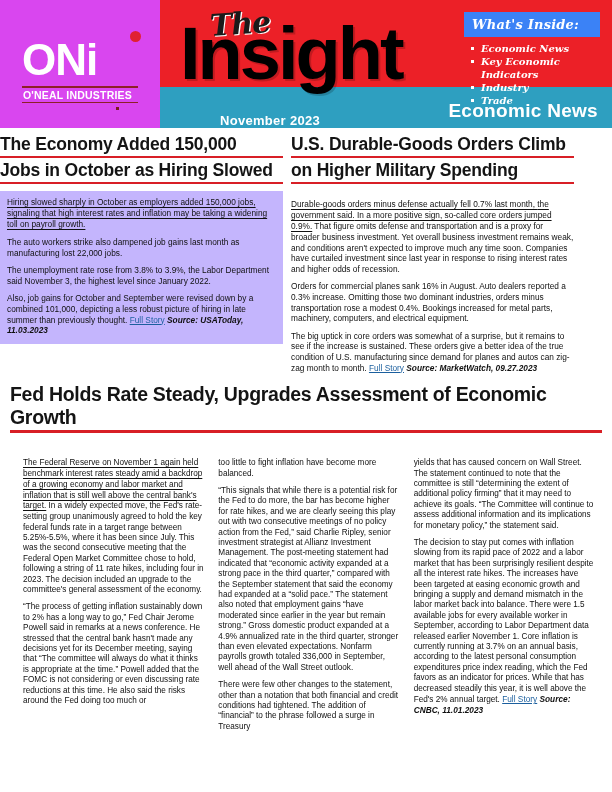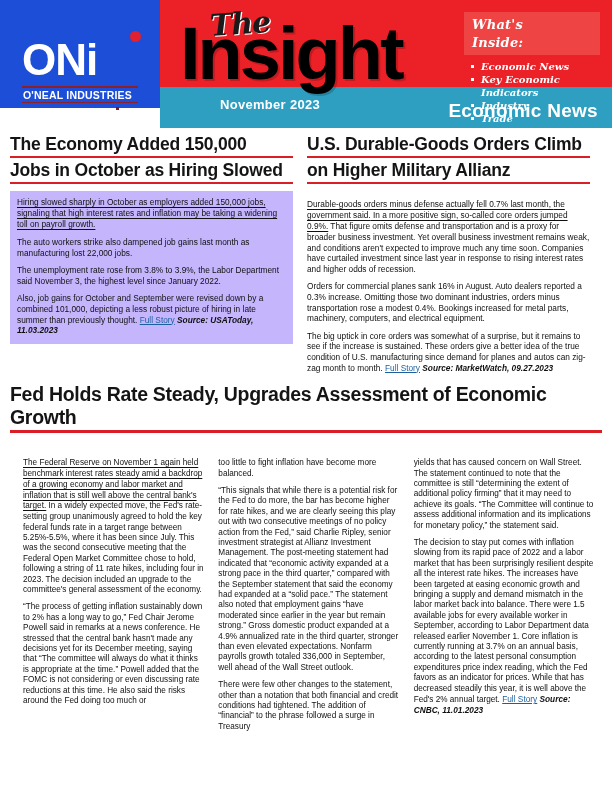--- a/index.html
+++ b/index.html
@@ -7,21 +7,21 @@
     width: 612px; height: 792px;
     background: #ffffff;
     font-family: "Liberation Sans", sans-serif;
     overflow: hidden;
   }
   .page { position: relative; width: 612px; height: 792px; background:#fff; }
 
   
   .masthead { position: relative; width: 612px; height: 128px; display: flex; }
   .logo-block {
-    width: 160px; height: 108px; background: #1d4ed8;
+    width: 160px; height: 128px; background: #d946ef;
     position: relative; flex: 0 0 160px;
   }
   .oni-wrap { position:absolute; left: 22px; top: 38px; width: 120px; }
   .oni-text {
     font-family: "Liberation Sans", sans-serif;
     font-weight: bold; font-size: 44px; letter-spacing: -1px;
     color: #ffffff; line-height: 44px; position: relative; display:inline-block;
   }
   .oni-dot {
     position: absolute; width: 11px; height: 11px; border-radius: 50%;
@@ -52,33 +52,33 @@
     z-index: 4;
   }
   .insight-word {
     position: absolute; left: 20px; top: 17px;
     font-family: "Liberation Sans", sans-serif; font-weight: bold;
     font-size: 74px; line-height: 74px; color: #000000;
     letter-spacing: -3px; z-index: 3;
     text-shadow: 2px 2px 0 rgba(0,0,0,0.18);
   }
   .month-label {
-    position: absolute; left: 60px; bottom: 16px;
+    position: absolute; left: 60px; bottom: 0;
     font-family: "Liberation Sans", sans-serif; font-weight: bold;
     font-size: 13px; color: #ffffff; letter-spacing: 0.3px; z-index: 6;
   }
   .section-label {
     position: absolute; right: 14px; bottom: 6px;
     font-family: "Liberation Sans", sans-serif; font-weight: bold;
     font-size: 19px; color: #ffffff; letter-spacing: 0.3px; z-index: 6;
   }
   .inside-box {
     position: absolute; right: 12px; top: 12px; width: 136px; z-index: 7;
   }
-  .inside-title-bar { background:#ef4444; padding: 3px 24px 4px 8px; }
+  .inside-title-bar { background:#3b82f6; padding: 3px 6px 4px 8px; }
   .inside-title {
     font-family: "DejaVu Serif", serif; font-style: italic; font-weight: bold;
     font-size: 13px; color: #ffffff; letter-spacing: 0.2px;
   }
   .inside-list { list-style: none; margin-top: 5px; padding-left: 6px; }
   .inside-list li {
     font-family: "DejaVu Serif", serif; font-style: italic; font-weight: bold;
     font-size: 10px; color: #ffffff; line-height: 13px;
     position: relative; padding-left: 11px;
   }
@@ -91,21 +91,21 @@
   .headline {
     font-family: "Liberation Sans", sans-serif;
     font-weight: bold; font-size: 17.5px; line-height: 21px;
     color: #141414; letter-spacing: -0.2px;
   }
   .headline .hl-line {
     display: block; border-bottom: 2.6px solid #d81f26; padding-bottom: 1px; margin-bottom: 2px;
   }
 
   
-  .top-cols { display: flex; padding: 6px 10px 0 10px; gap: 14px; }
+  .top-cols { display: flex; padding: 6px 10px 0 0; gap: 8px; }
   .col-half { width: 283px; }
 
   .lede-box {
     background: #c4b5fd; padding: 6px 7px 8px 7px; margin-top: 7px;
   }
   .plain-block { margin-top: 15px; }
   .body-text {
     font-family: "Liberation Sans", sans-serif;
     font-size: 8.3px; line-height: 10.6px; color: #101010;
     text-align: left;
@@ -191,21 +191,21 @@
         <p class="body-text"><span>Also, job gains for October and September were revised down by a combined 101,000, depicting a less robust picture of hiring in late summer than previously thought.</span>
           <a class="full-story" href="#">Full Story</a>
           <span class="source">Source: USAToday, 11.03.2023</span>
         </p>
       </div>
     </div>
 
     <div class="col-half">
       <div class="headline">
         <span class="hl-line">U.S. Durable-Goods Orders Climb</span>
-        <span class="hl-line">on Higher Military Allianz</span>
+        <span class="hl-line">on Higher Military Spending</span>
       </div>
 
       <div class="plain-block">
         <p class="body-text"><span class="lede">Durable-goods orders minus defense actually fell 0.7% last month, </span><span class="lede link-blue">the government said.</span><span class="lede"> In a more positive sign, so-called core orders jumped 0.9%.</span><span> That figure omits defense and transportation and is a proxy for broader business investment. Yet overall business investment remains weak, and conditions aren't expected to improve much any time soon. Companies have curtailed investment since last year in response to rising interest rates and higher odds of recession.</span></p>
         <p class="body-text">Orders for commercial planes sank 16% in August. Auto dealers reported a 0.3% increase. Omitting those two dominant industries, orders minus transportation rose a modest 0.4%. Bookings increased for metal parts, machinery, computers, and electrical equipment.</p>
         <p class="body-text"><span>The big uptick in core orders was somewhat of a surprise, but it remains to see if the increase is sustained. These orders give a better idea of the true condition of U.S. manufacturing since demand for planes and autos can zig-zag month to month.</span>
           <a class="full-story" href="#">Full Story</a>
           <span class="source">Source: MarketWatch, 09.27.2023</span>
         </p>
       </div>

